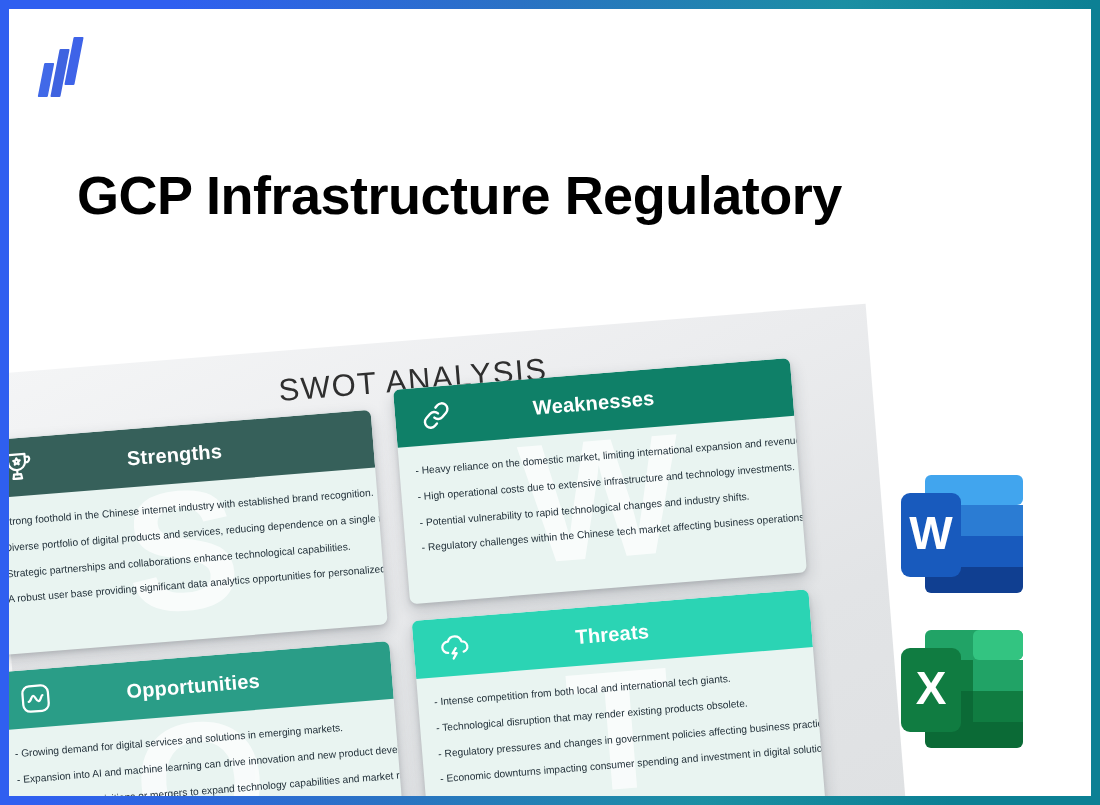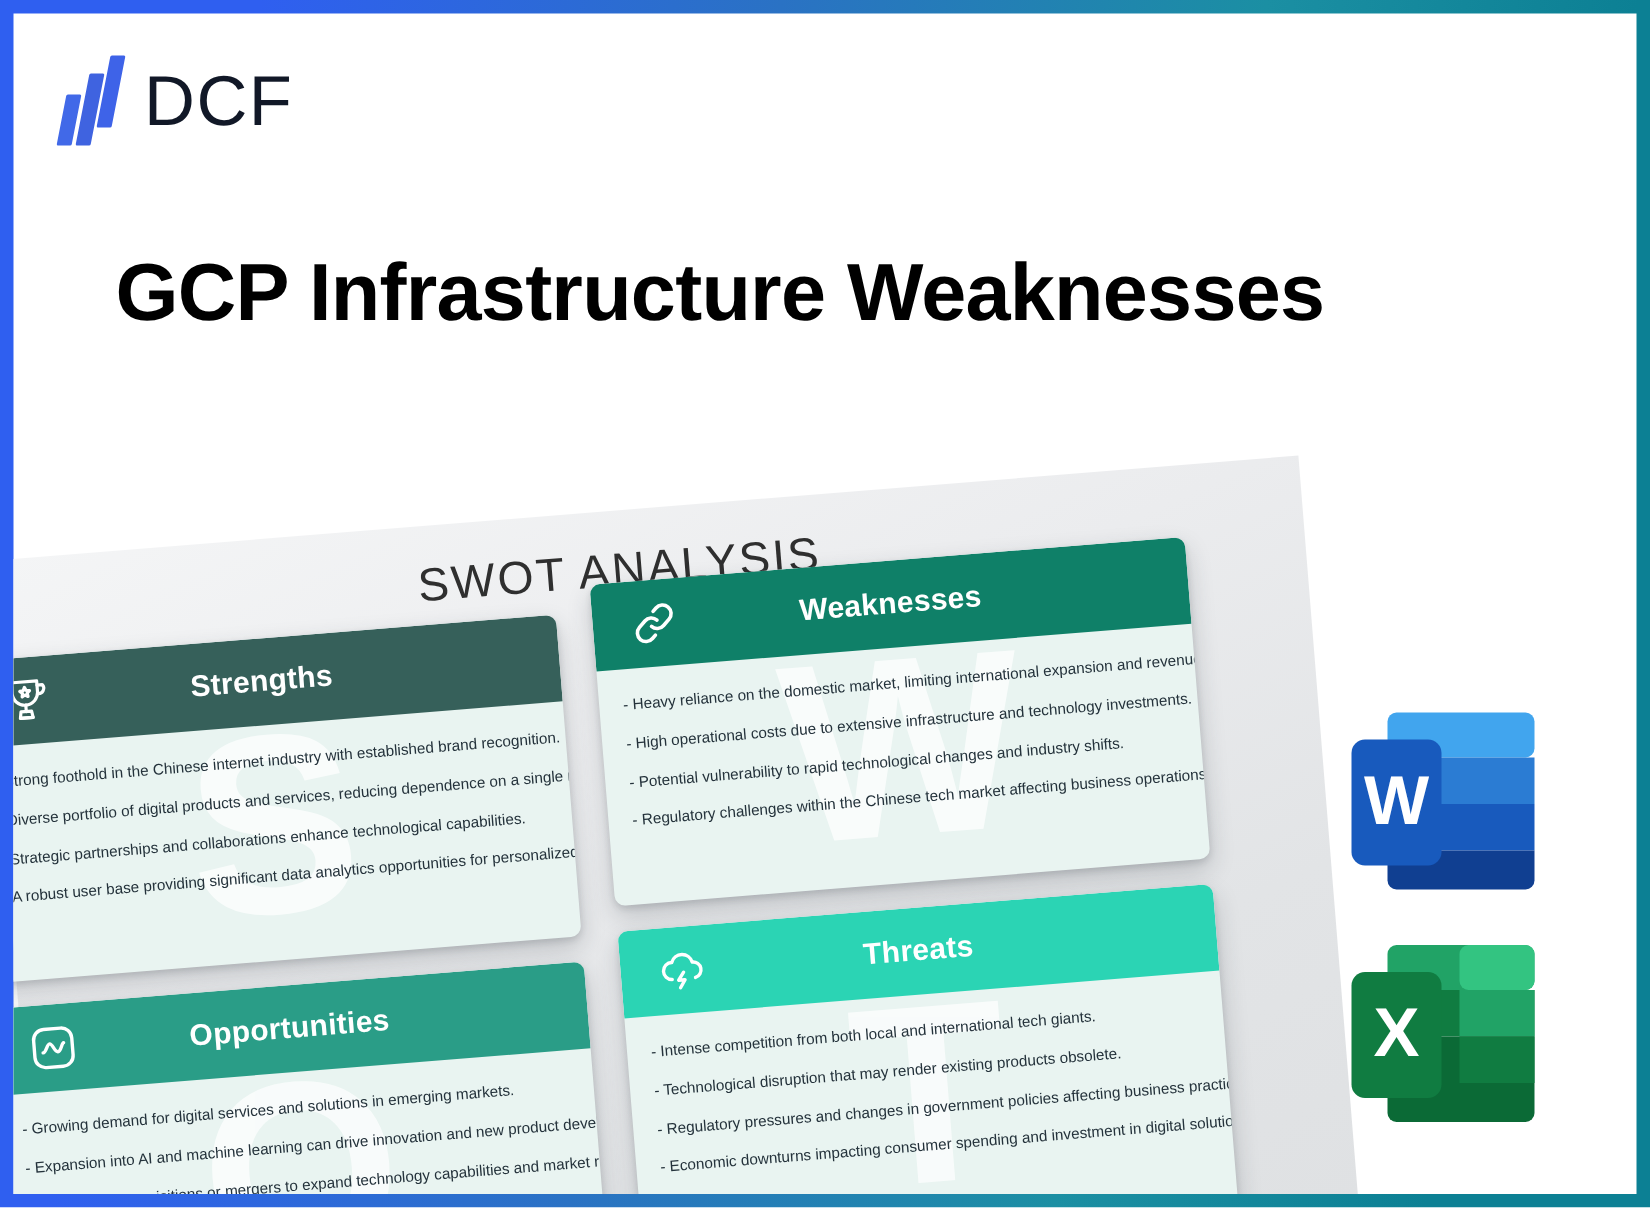--- a/index.html
+++ b/index.html
@@ -105,25 +105,24 @@
 
 <div id="frame">
 <div id="page">
 
   <div id="logo">
     <span id="logo-mark">
       <i class="b1"></i>
           <i class="b2"></i>
           <i class="b3"></i>
     </span>
-    <span id="logo-text">DCF</span>
   </div>
 
   <h1 id="title">
-    <span>GCP Infrastructure Weaknesses</span>
+    <span>GCP Infrastructure Regulatory</span>
   </h1>
 
   <div id="swot-stage">
 
     <div id="swot-heading">SWOT ANALYSIS</div>
 
     <div class="card s">
       <div class="card-head">
         <span class="card-icon">
           <svg viewBox="0 0 24 24" fill="none" stroke="currentColor" stroke-width="1.5" stroke-linecap="round" stroke-linejoin="round">

